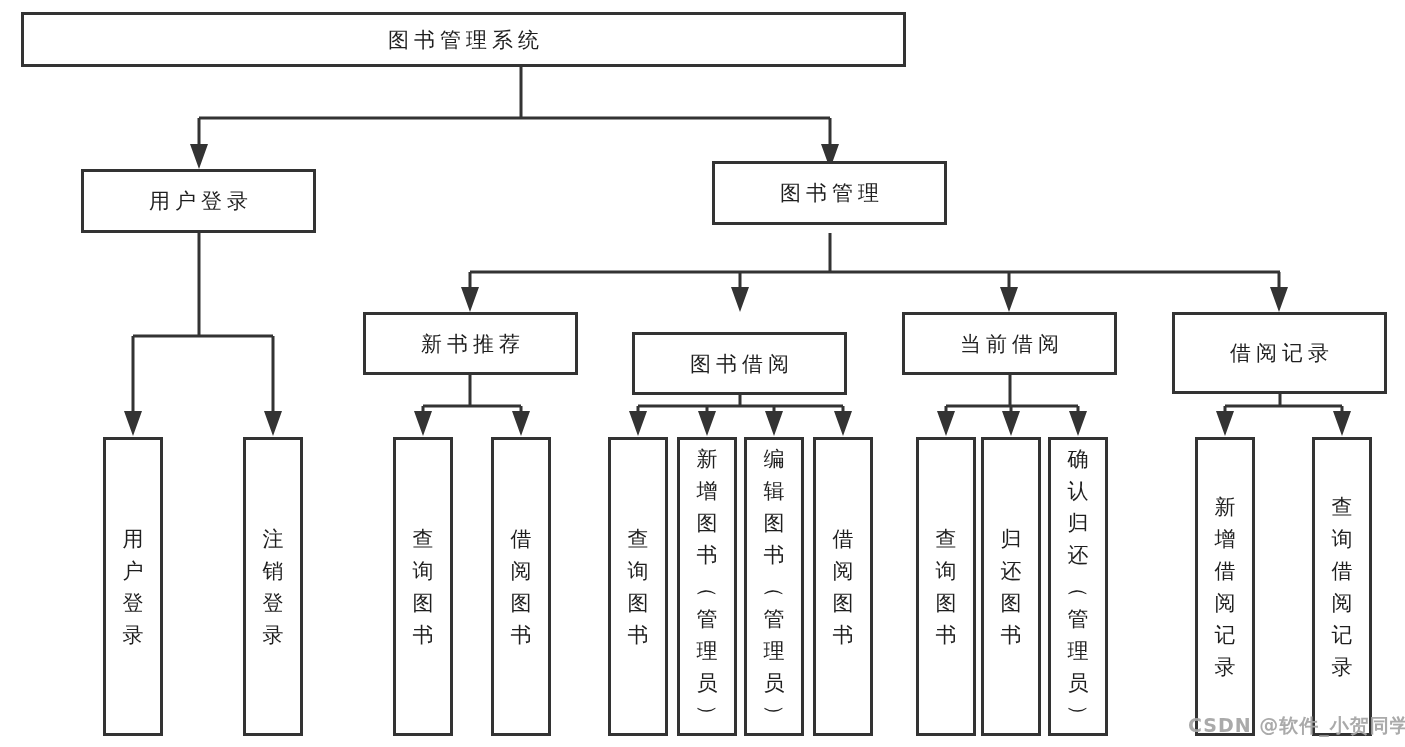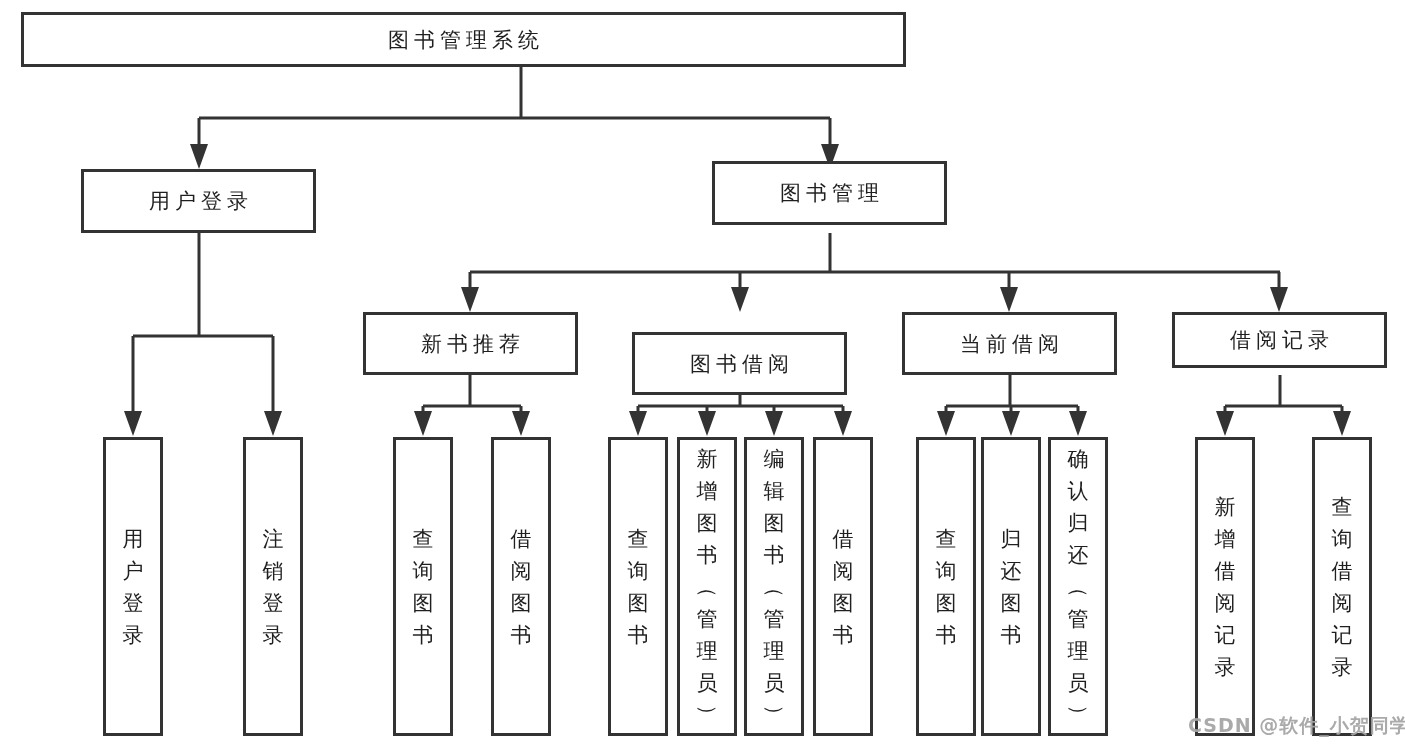--- a/index.html
+++ b/index.html
@@ -104,21 +104,21 @@
 
   <div class="box" style="left:363px; top:312px; width:215px; height:63px;">
     <span class="hlabel">新书推荐</span>
   </div>
   <div class="box" style="left:632px; top:312px; width:215px; height:63px;margin-top:20px;">
     <span class="hlabel">图书借阅</span>
   </div>
   <div class="box" style="left:902px; top:312px; width:215px; height:63px;">
     <span class="hlabel">当前借阅</span>
   </div>
-  <div class="box" style="left:1172px; top:312px; width:215px; height:56px;">
+  <div class="box" style="left:1172px; top:312px; width:215px; height:82px;">
     <span class="hlabel">借阅记录</span>
   </div>
 
   <div class="box" style="left:103px; top:437px; width:60px; height:299px;">
     <div class="vtext">
         <span>用</span>
         <span>户</span>
         <span>登</span>
         <span>录</span>
       </div>

